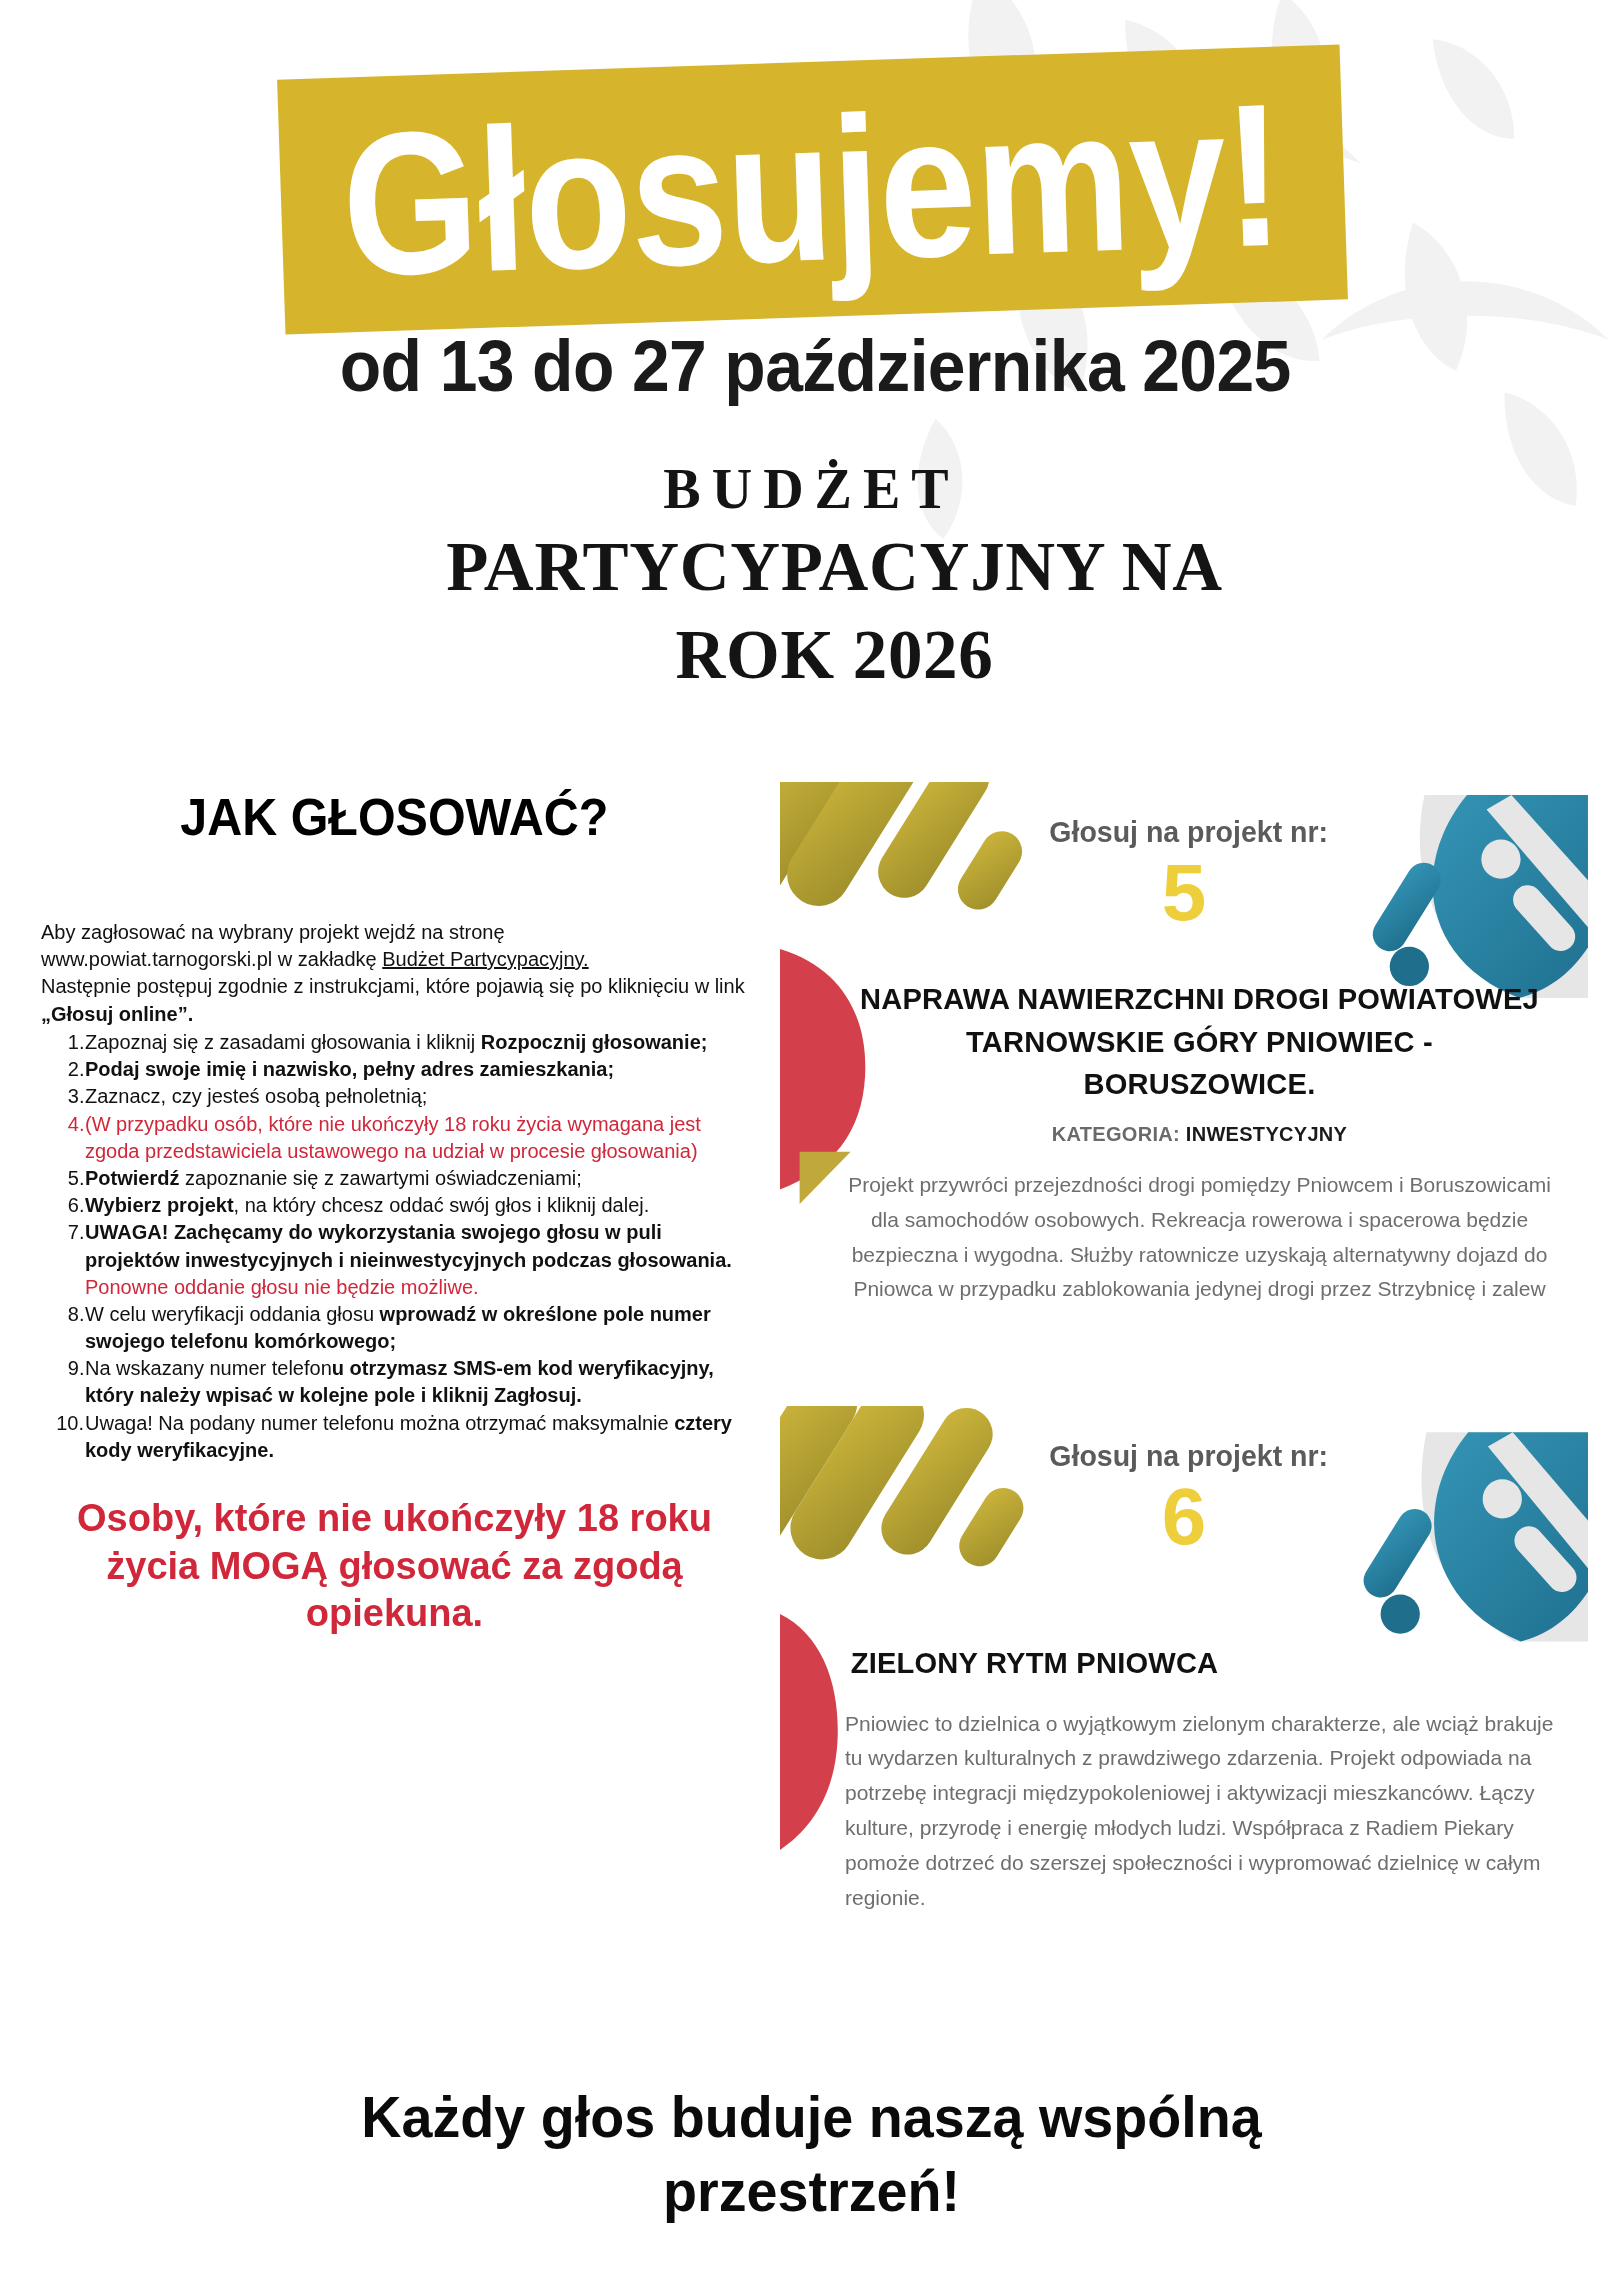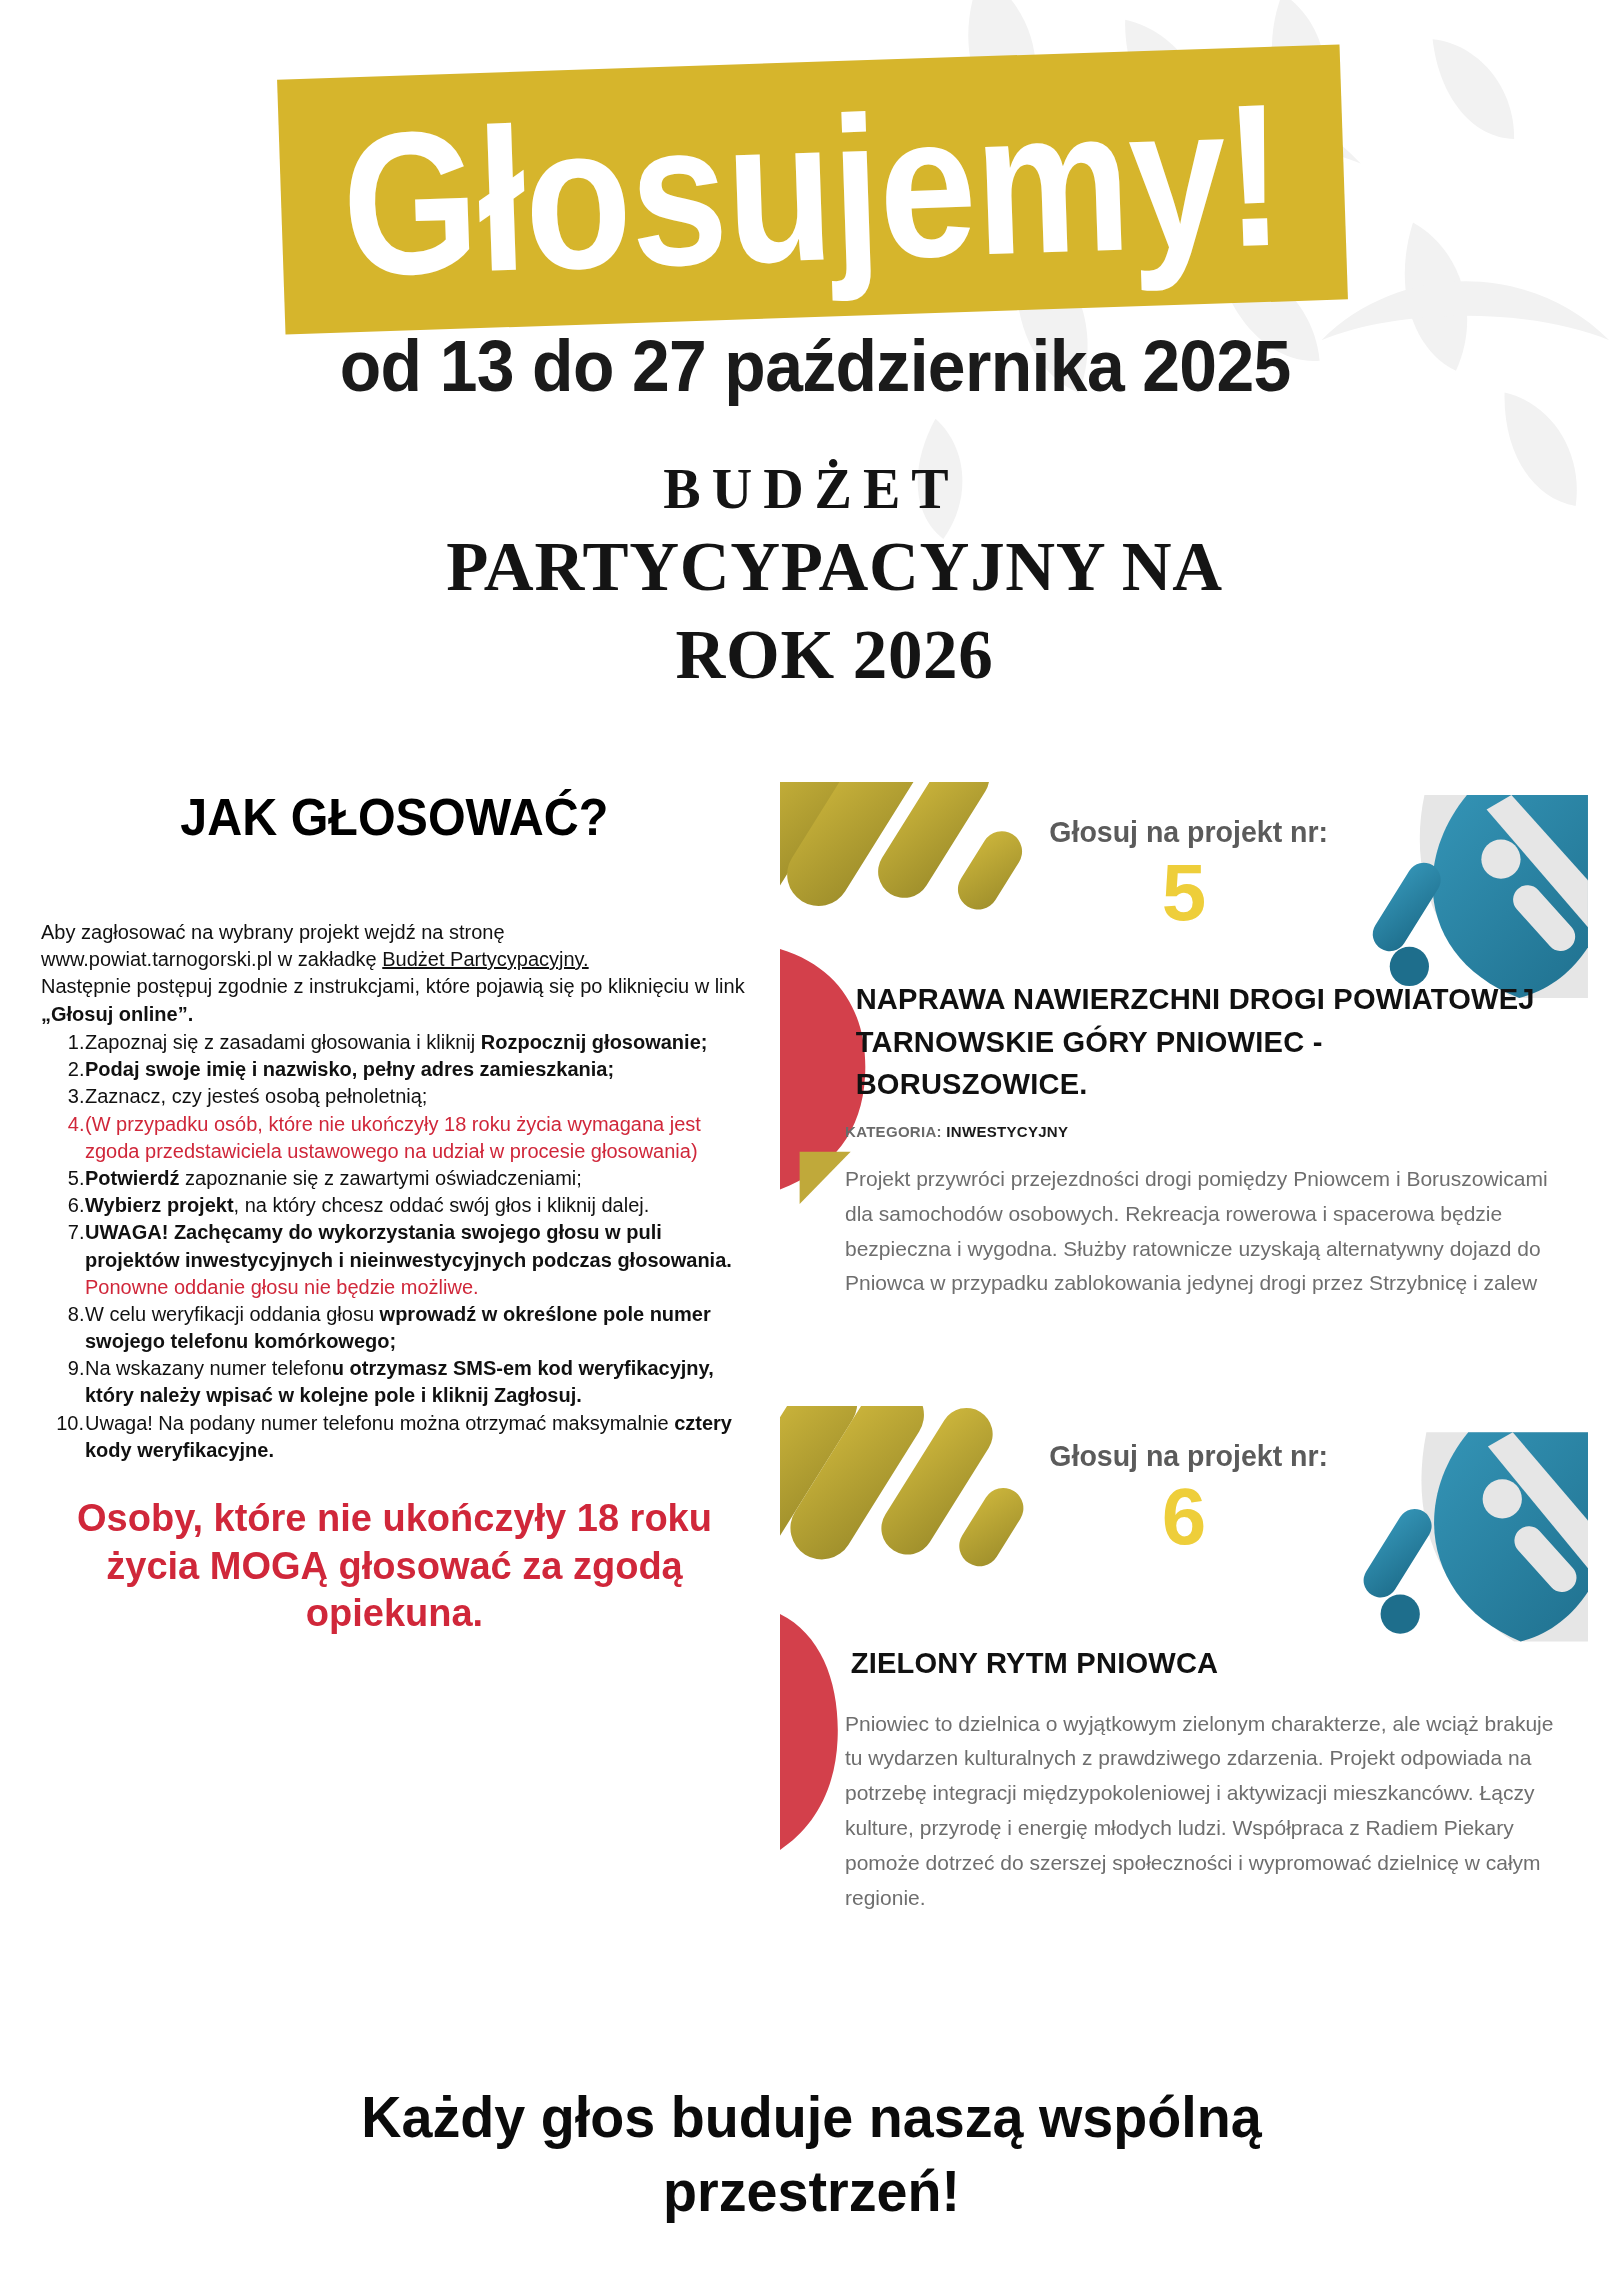--- a/index.html
+++ b/index.html
@@ -192,37 +192,37 @@
     font-weight: 700;
     font-size: 80px;
     color: #EECE3A;
     line-height: 1;
   }
 
   .card-body {
     position: absolute;
     left: 65px; right: 34px;
   }
-  .card.card-1 .card-body { top: 196px; }
+  .card.card-1 .card-body { top: 196px; text-align: center; }
   .card.card-2 .card-body { top: 236px; }
 
   .card-title {
     font-family: "Liberation Sans Narrow", "Liberation Sans", sans-serif;
     font-weight: 700;
     font-size: 30px;
     line-height: 1.42;
     color: #111111;
     letter-spacing: 0.2px;
   }
   .card-title span { display:inline-block; transform: scaleX(0.97); }
 
   .card-cat {
     margin-top: 17px;
     font-family: "Liberation Sans Narrow", "Liberation Sans", sans-serif;
-    font-size: 15px;
+    font-size: 20px;
     font-weight: 700;
     color: #6a6a6a;
     letter-spacing: 0.3px;
   }
   .card-cat .cat-val { color: #1a1a1a; }
 
   .card-desc {
     margin-top: 22px;
     font-family: "Liberation Sans Narrow", "Liberation Sans", sans-serif;
     font-size: 21px;

